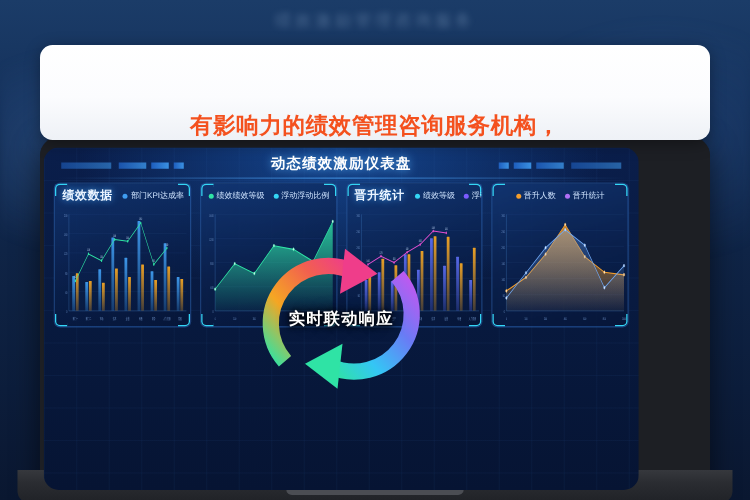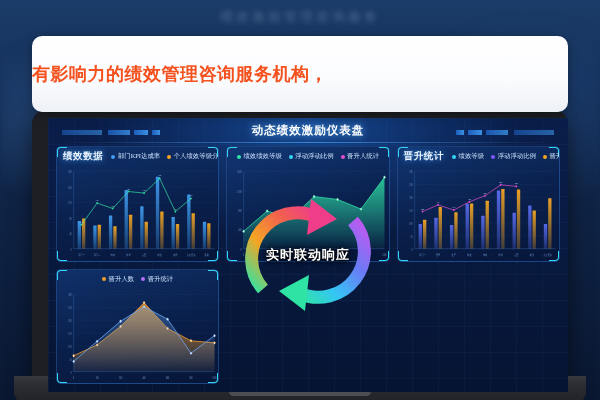--- a/index.html
+++ b/index.html
@@ -61,33 +61,33 @@
     width:142px; height:9px; border-radius:5px;
     background:#4b4d53;
   }
 
   
   #banner{
     position:absolute; left:0; top:0; width:100%; height:76px;
     background:linear-gradient(180deg,#ffffff 0%,#fbfcfe 55%,#eef1f6 100%);
     border-radius:10px;
     box-shadow:0 3px 12px rgba(0,0,0,.35);
-    display:flex; flex-direction:column; align-items:flex-start; justify-content:center;
+    display:flex; flex-direction:row; align-items:flex-end; justify-content:center;
     gap:2px;
     z-index:6;
   }
   .banner-line{
     color:#f4511e; font-weight:bold; font-size:18px; letter-spacing:.5px;
     white-space:nowrap;
   }
 
   
   #dashboard{
-    position:absolute; left:16px; top:82px; width:520px; height:274px;
-    border-radius:0;
+    position:absolute; left:3px; top:82px; width:476px; height:274px;
+    border-radius:12px;
     background:
       radial-gradient(ellipse 340px 200px at 50% 0%, #15468f 0%, rgba(21,70,143,0) 62%),
       linear-gradient(180deg,#0a1e4b 0%,#081a40 45%,#061433 100%);
     overflow:hidden;
   }
   #grid-overlay{
     position:absolute; inset:0;
     background-image:
       linear-gradient(rgba(70,140,220,.055) 1px, transparent 1px),
       linear-gradient(90deg, rgba(70,140,220,.055) 1px, transparent 1px);
@@ -116,23 +116,22 @@
     opacity:.9;
   }
   #dash-title-rule{
     position:absolute; left:10px; right:10px; top:24px; height:1px;
     background:linear-gradient(90deg, rgba(60,140,230,0), rgba(80,170,255,.65), rgba(60,140,230,0));
   }
 
   
   #panels{
     position:absolute; left:8px; top:28px; right:8px; bottom:8px;
-    display:grid; grid-template-columns:1fr 1fr 1fr; grid-template-rows:1fr 1fr;
+    display:grid; grid-template-columns:1fr 1fr 1fr 1fr; grid-template-rows:1fr 1fr;
     gap:7px;
-    font-family:Liberation Serif, serif;
   }
   .panel{
     position:relative;
     background:linear-gradient(165deg, rgba(18,54,115,.82) 0%, rgba(10,32,76,.88) 55%, rgba(7,22,56,.9) 100%);
     border:1px solid rgba(58,120,205,.38);
     border-radius:5px;
     overflow:hidden;
   }
   .corner{
     position:absolute; width:11px; height:11px; pointer-events:none;

